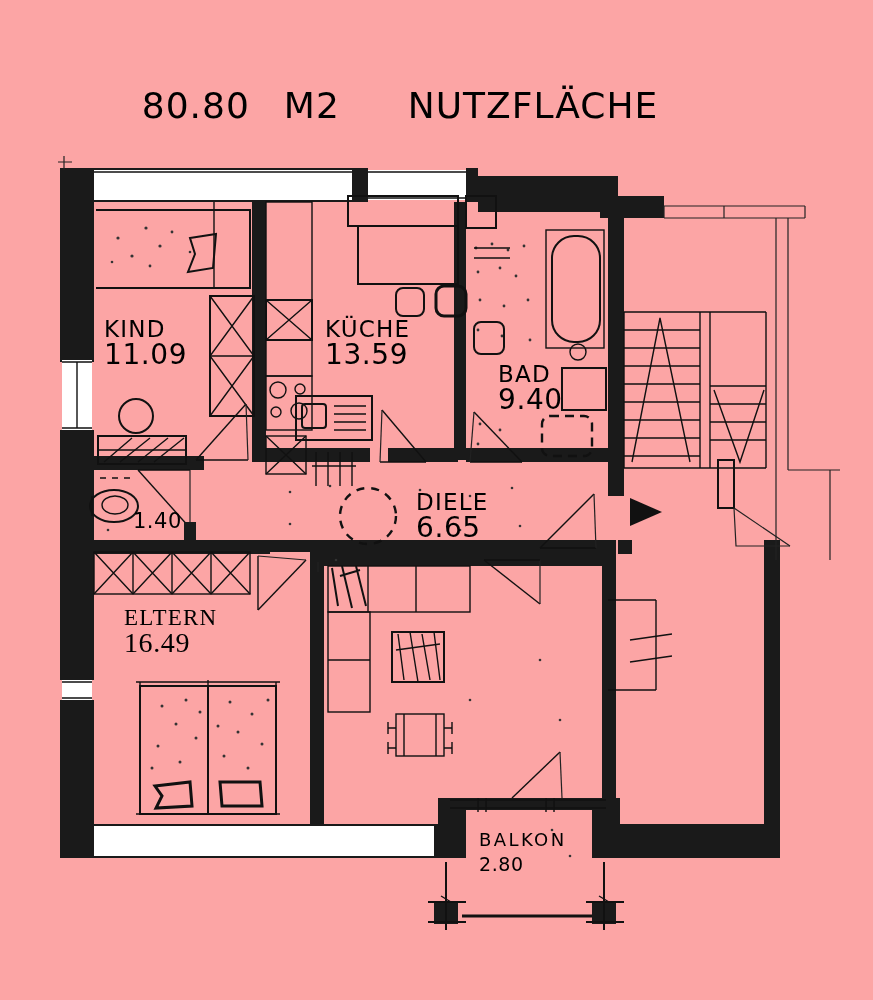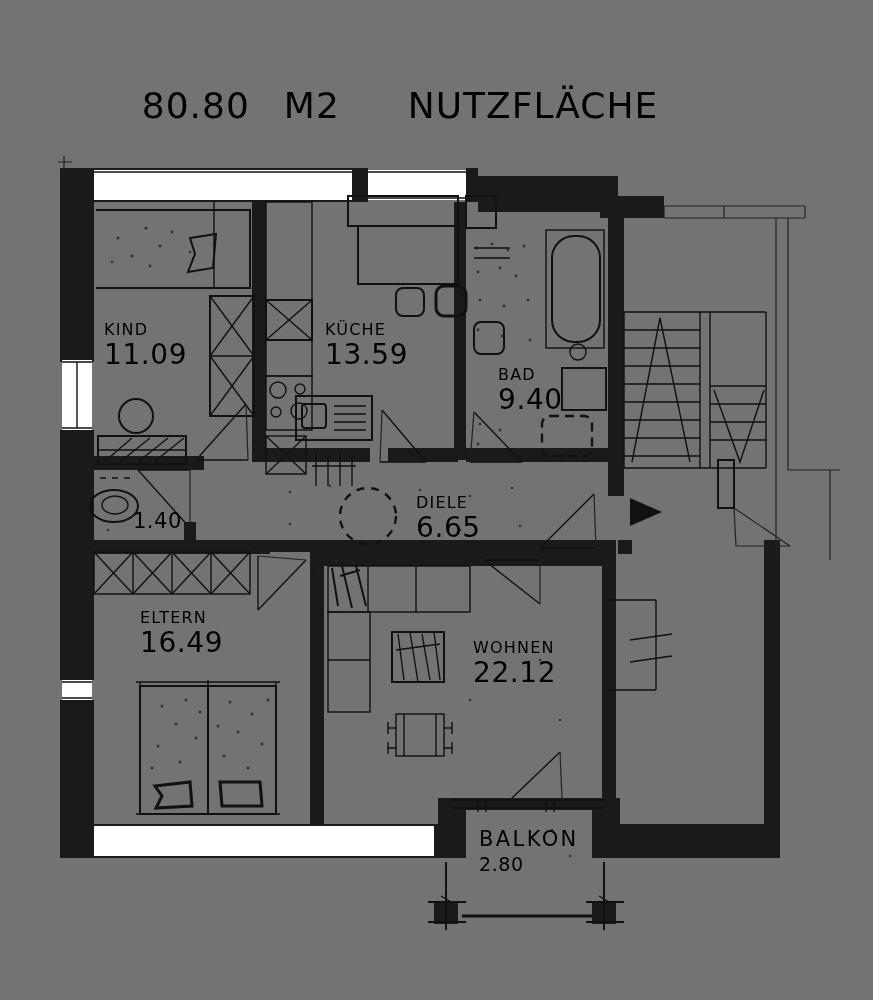--- a/index.html
+++ b/index.html
@@ -14,21 +14,21 @@
     position: relative;
     overflow: hidden;
     font-family: "DejaVu Sans", "Liberation Sans", sans-serif;
     color: #000000;
   }
   #sheet {
     position: absolute;
     left: 0; top: 0;
     width: 873px;
     height: 1000px;
-    background: #737373;
+    background: #fca5a5;
   }
   .title {
     position: absolute;
     left: 92px;
     top: 44px;
     font-size: 36px;
     letter-spacing: 1px;
     font-weight: 500;
     white-space: pre;
     font-family: "DejaVu Sans", "Liberation Sans", sans-serif;
@@ -42,31 +42,31 @@
     height: 1000px;
   }
   .roomlabel {
     position: absolute;
     font-family: "DejaVu Sans", "Liberation Sans", sans-serif;
     color: #000;
     white-space: nowrap;
   }
   .roomlabel .rn {
     display: block;
-    font-size: 16px;
+    font-size: 23px;
     letter-spacing: 1.2px;
     line-height: 27px;
   }
   .roomlabel .ra {
     display: block;
     font-size: 28px;
     letter-spacing: 0.6px;
     line-height: 23px;
   }
-  .roomlabel.small .rn { font-size: 21px; }
+  .roomlabel.small .rn { font-size: 18px; }
   .roomlabel.small .ra { font-size: 19px; }
   .roomlabel.tight .rn { letter-spacing: 2.4px; }
   .area-only {
     position: absolute;
     font-size: 21px;
     letter-spacing: 0.5px;
   }
 </style>
 </head>
 <body>
@@ -492,28 +492,24 @@
     <span class="ra">9.40</span>
   </div>
 
   <div class="roomlabel" style="left:416px; top:489px;">
     <span class="rn">DIELE</span>
     <span class="ra">6.65</span>
   </div>
 
   <div class="area-only" style="left:133px; top:509px;">1.40</div>
 
-  <div class="roomlabel" style="left:140px; top:604px;">
+  <div class="roomlabel" style="left:124px; top:604px;font-family:Liberation Serif, serif;">
     <span class="rn">ELTERN</span>
     <span class="ra">16.49</span>
   </div>
 
-  <div class="roomlabel" style="left:473px; top:634px;">
-    <span class="rn">WOHNEN</span>
-    <span class="ra">22.12</span>
-  </div>
 
   <div class="roomlabel small tight" style="left:479px; top:826px;">
     <span class="rn">BALKON</span>
     <span class="ra">2.80</span>
   </div>
 
 </div>
 
 </body></html>

